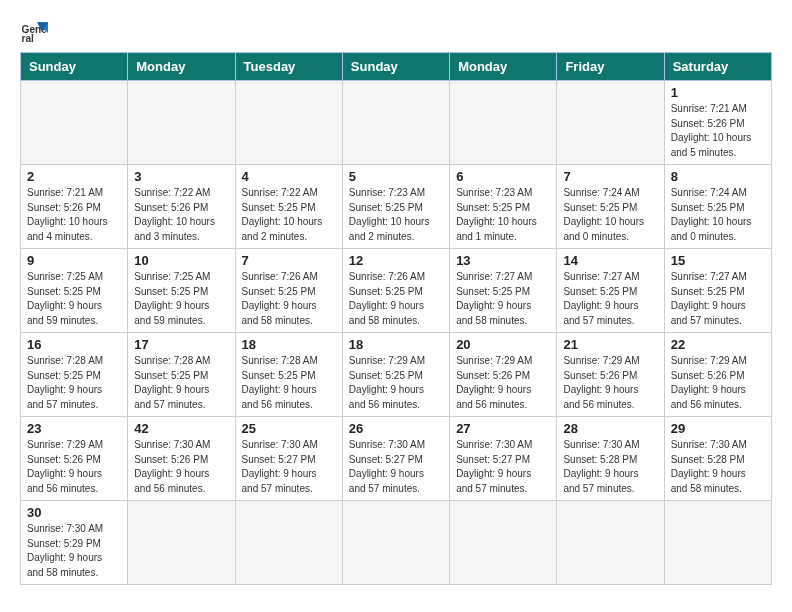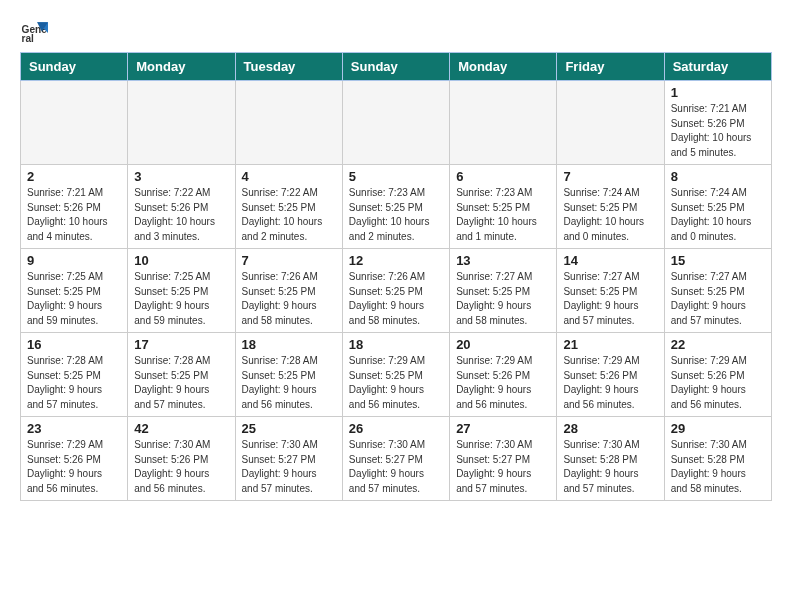--- a/index.html
+++ b/index.html
@@ -332,14 +332,29 @@
 and 57 minutes.</div>
         </td>
         <td>
           <div class="day-number">29</div>
           <div class="day-info" style="white-space: pre-line;">Sunrise: 7:30 AM
 Sunset: 5:28 PM
 Daylight: 9 hours
 and 58 minutes.</div>
         </td>
       </tr>
+      <tr>
+        <td>
+          <div class="day-number">30</div>
+          <div class="day-info" style="white-space: pre-line;">Sunrise: 7:30 AM
+Sunset: 5:29 PM
+Daylight: 9 hours
+and 58 minutes.</div>
+        </td>
+        <td class="empty"></td>
+        <td class="empty"></td>
+        <td class="empty"></td>
+        <td class="empty"></td>
+        <td class="empty"></td>
+        <td class="empty"></td>
+      </tr>
     </tbody>
 </table>
 
 </body></html>

